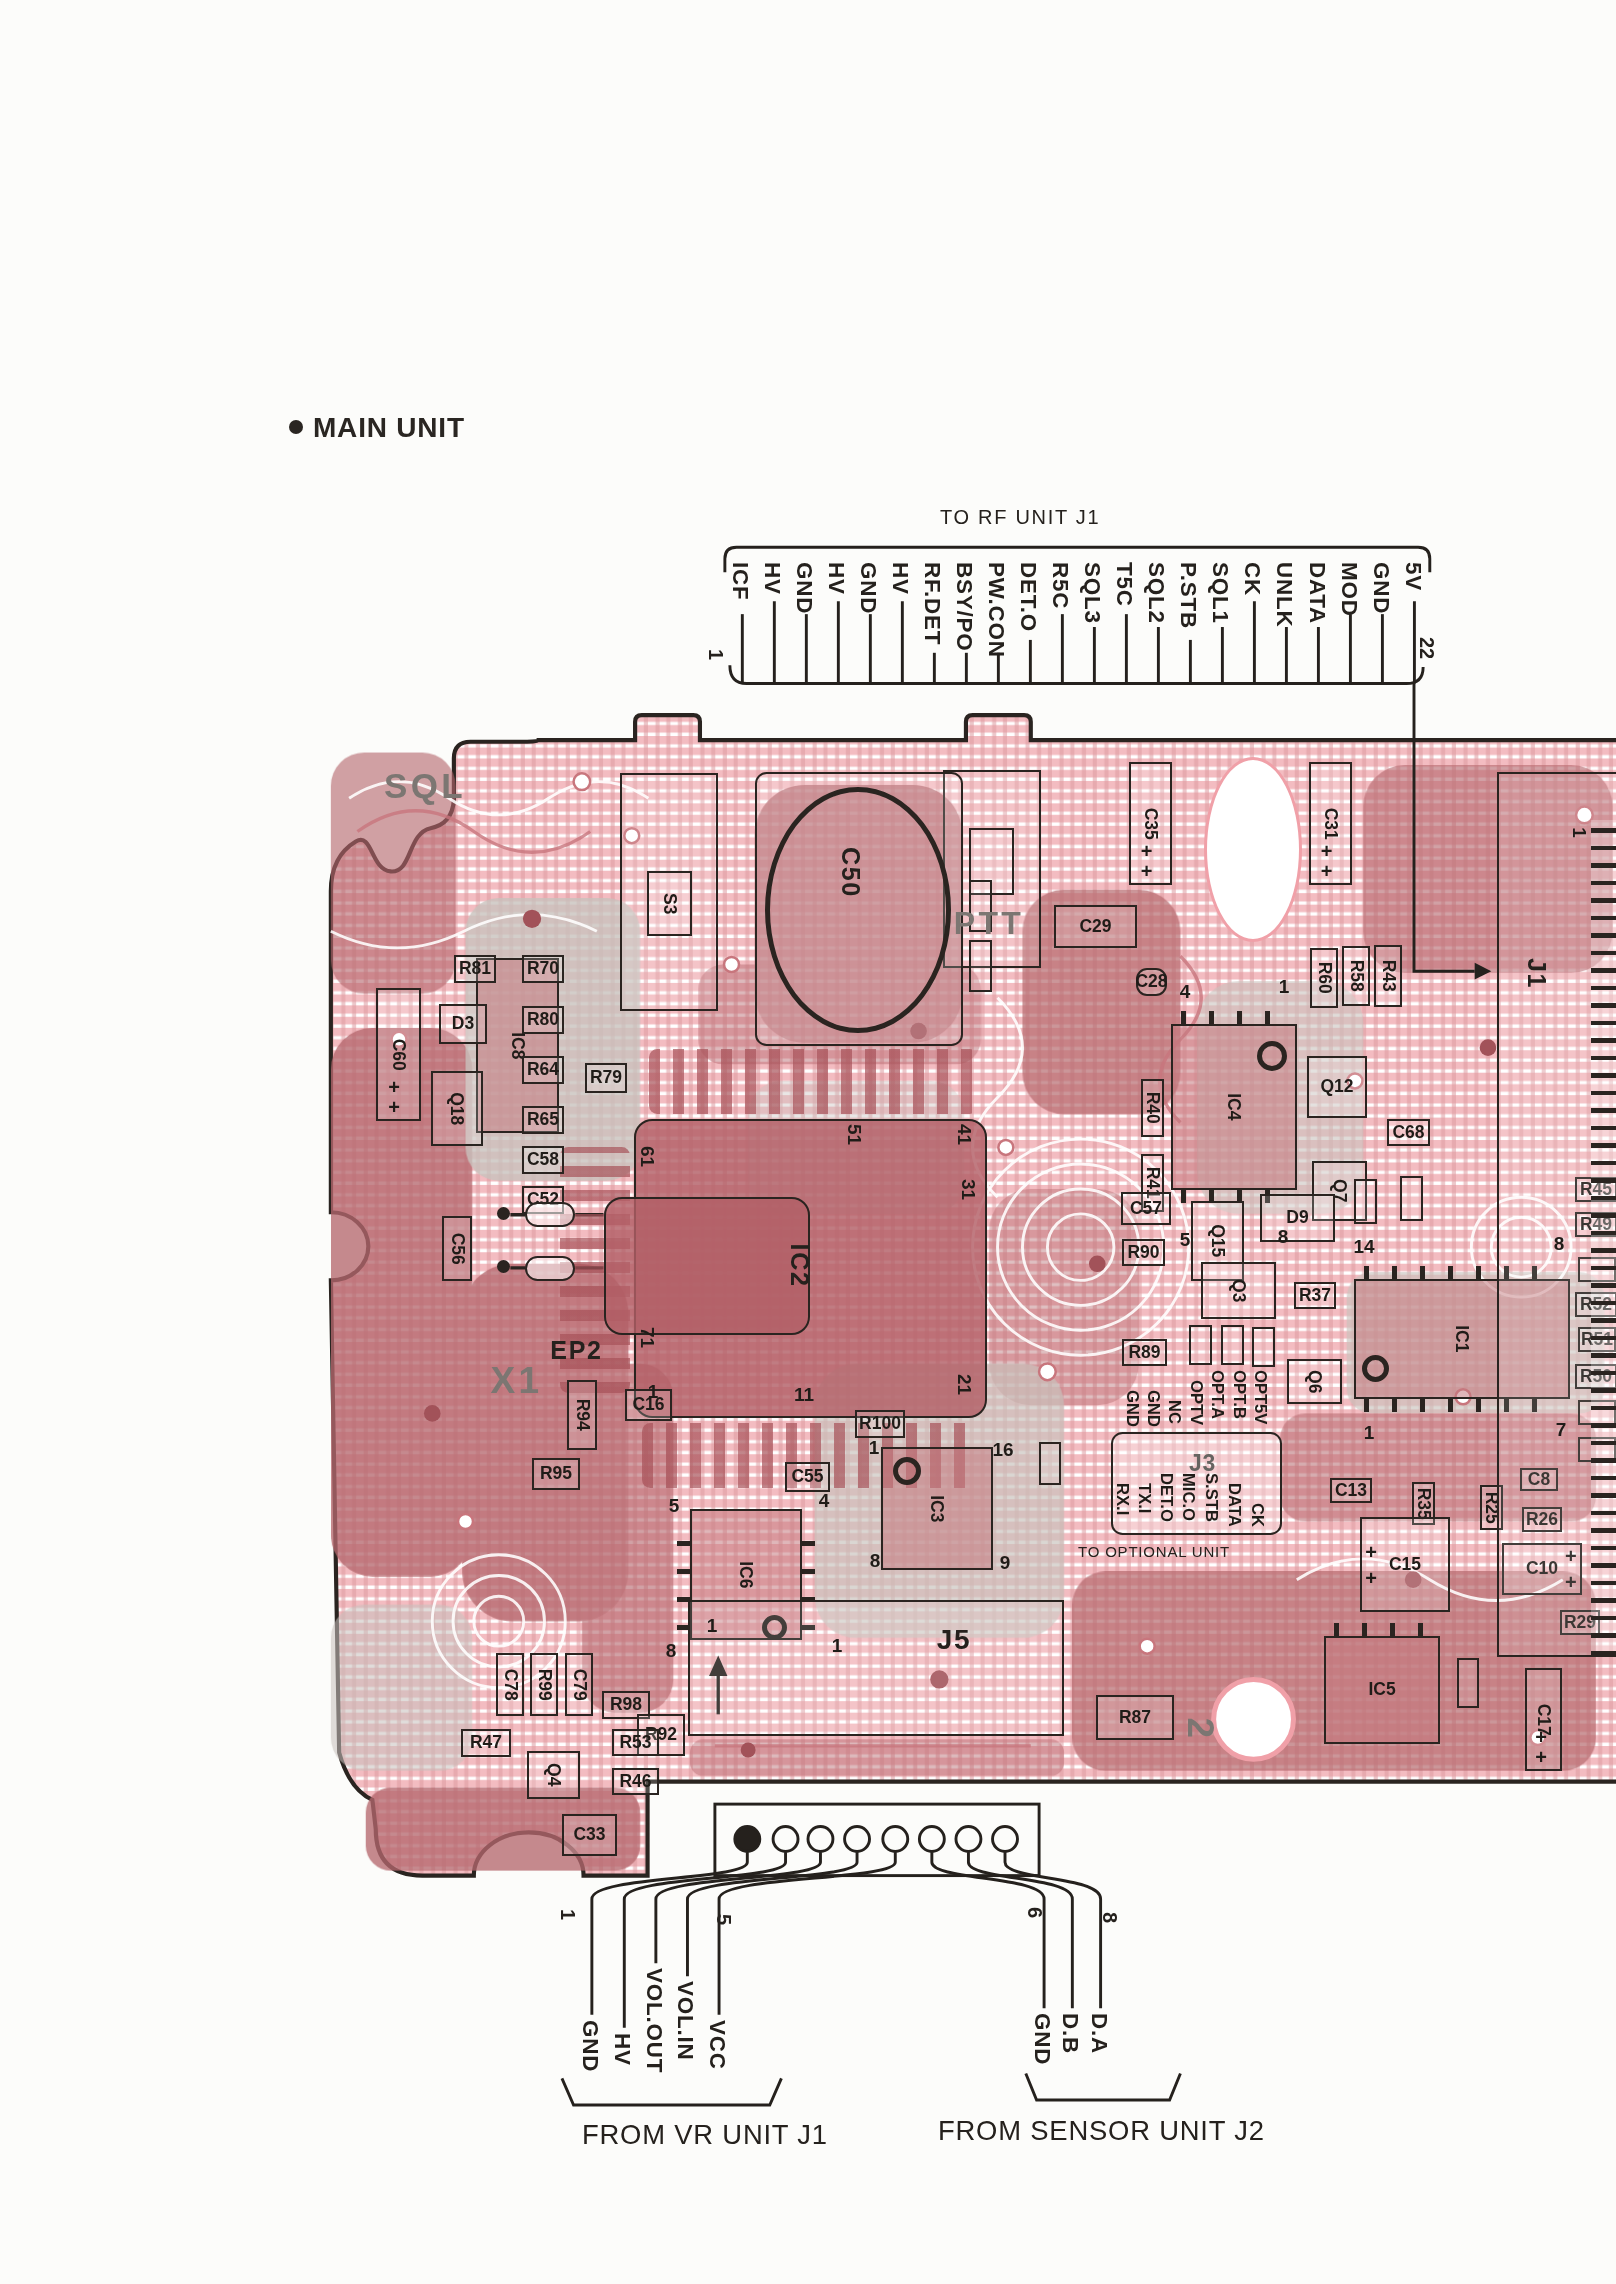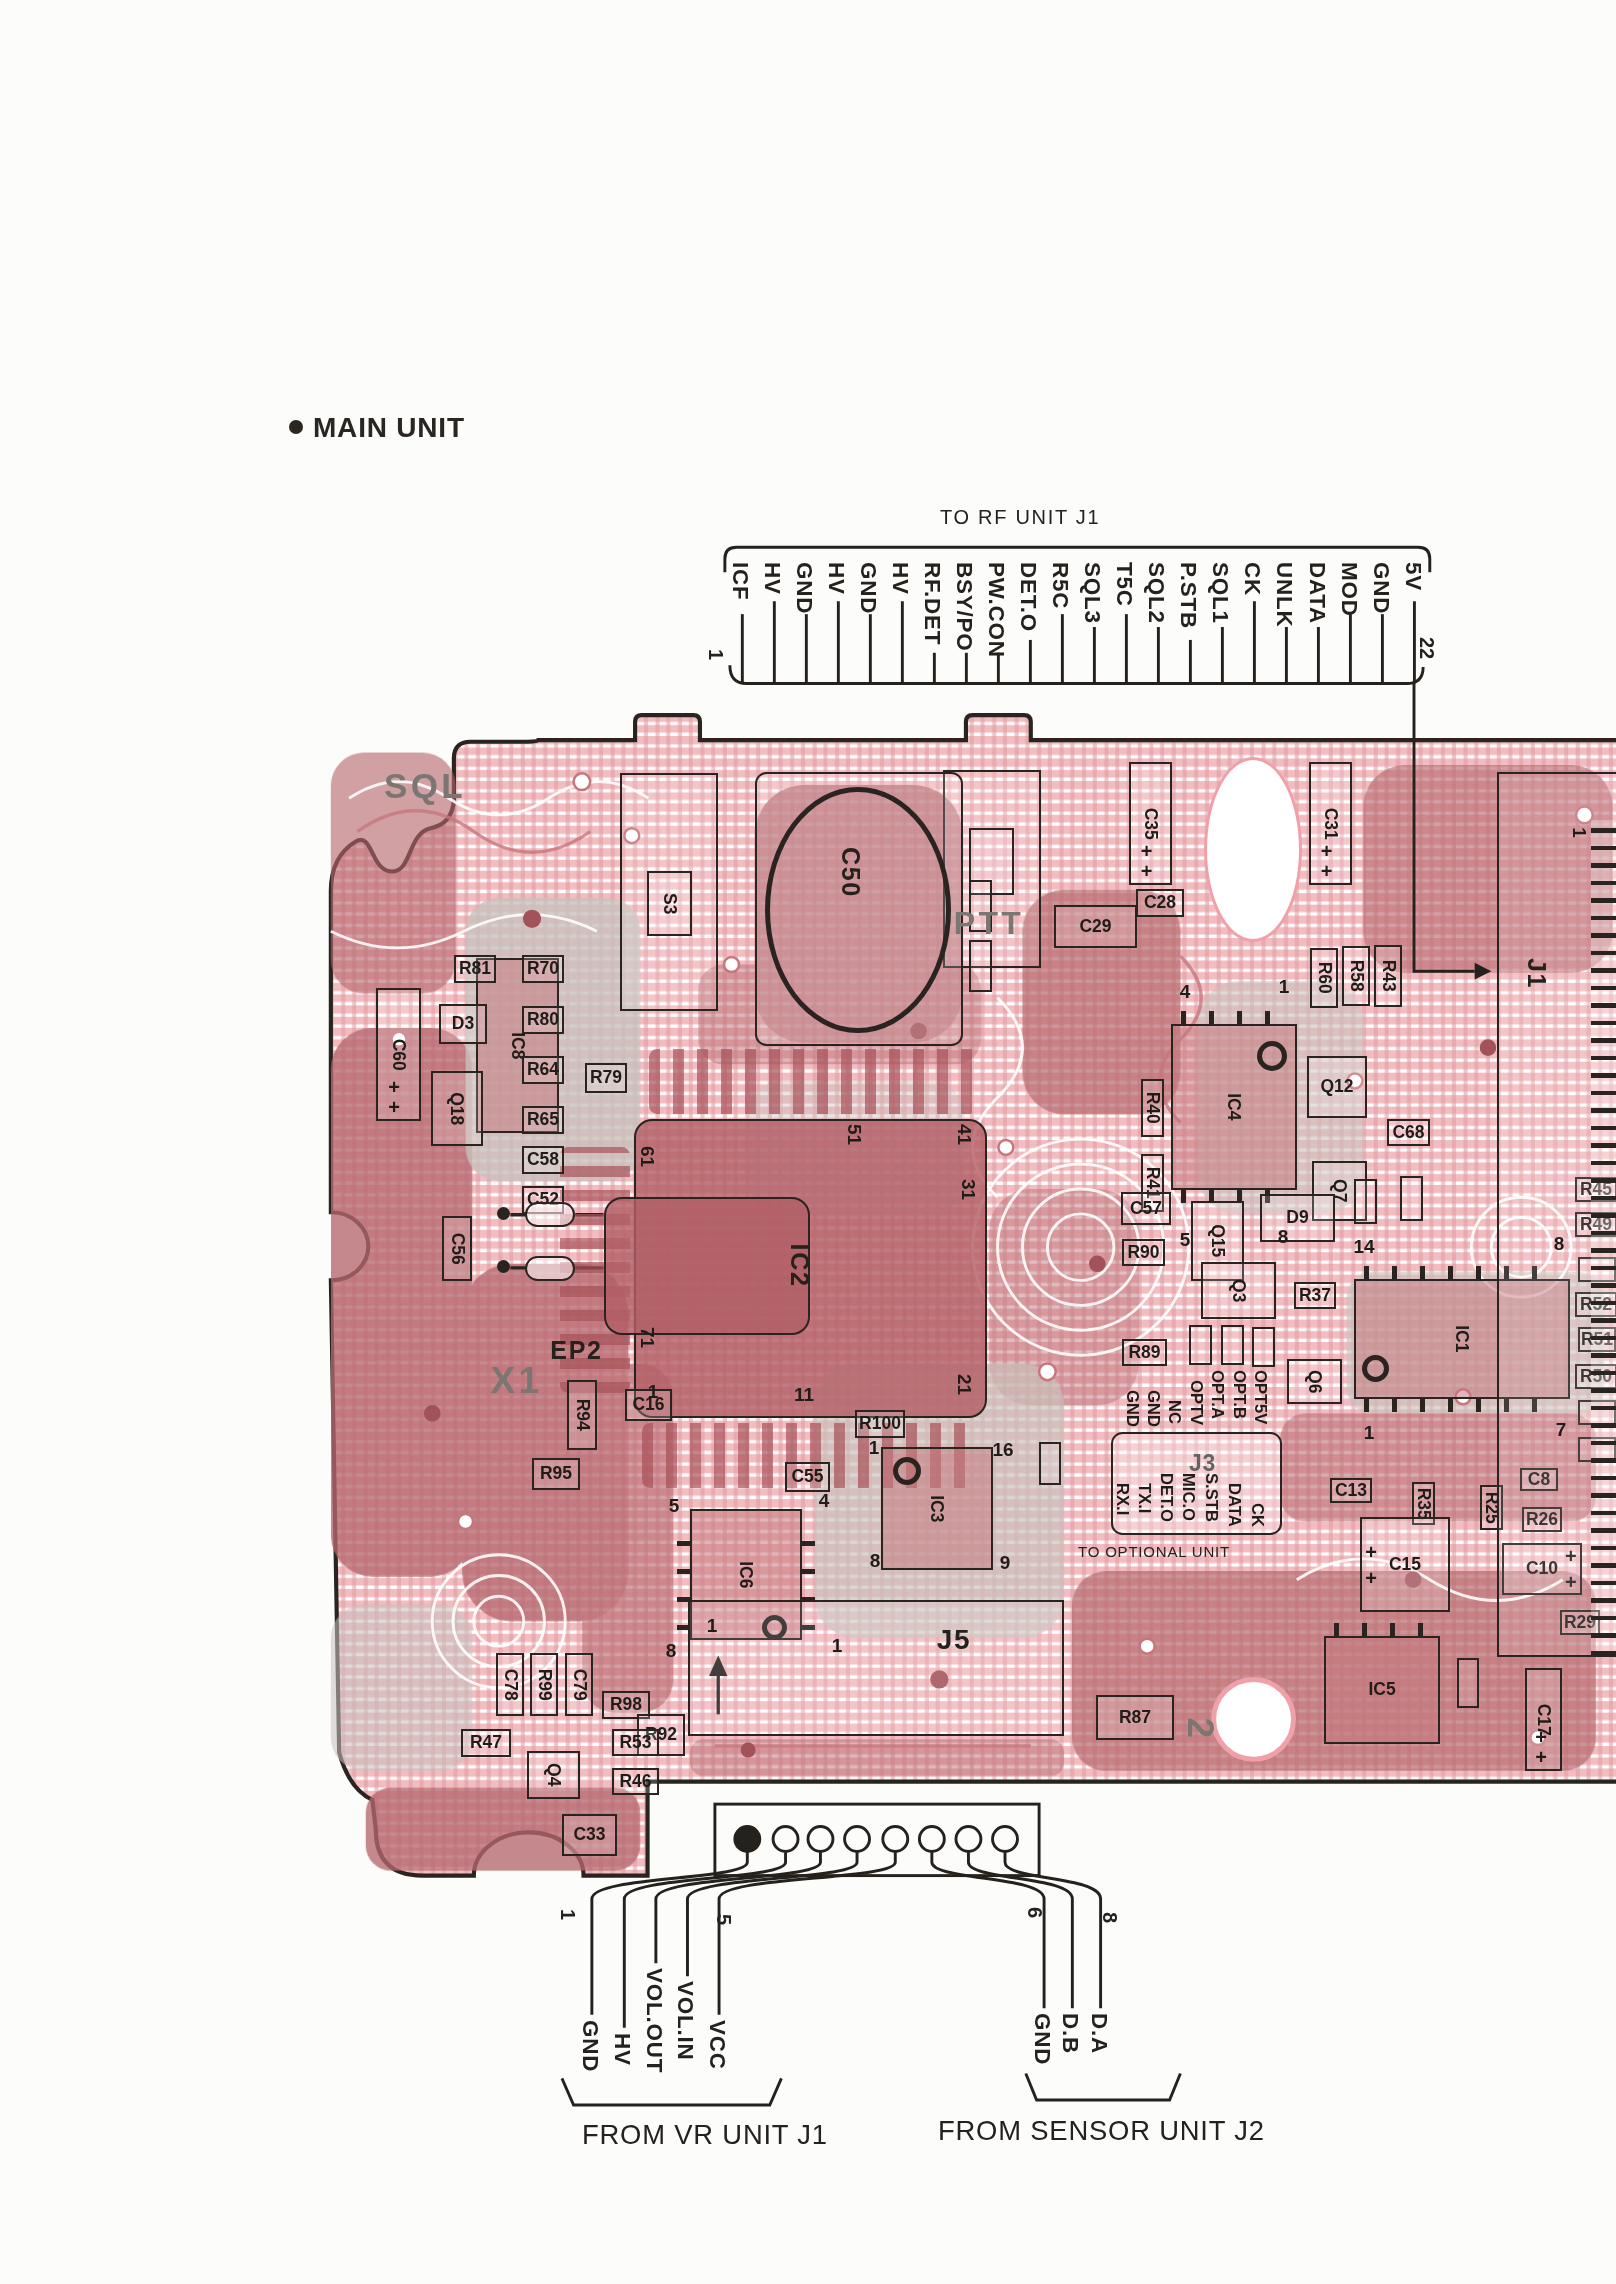--- a/index.html
+++ b/index.html
@@ -409,21 +409,21 @@
       <div class="part " style="left: 562px; top: 1814px; width: 55px; height: 42px;">
         <span class="lbl">C33</span>
       </div>
       <div class="part r90 plus" style="left: 1129px; top: 762px; width: 43px; height: 123px;">
         <span class="lbl">C35</span>
       </div>
       <div class="part r90 plus" style="left: 1309px; top: 762px; width: 43px; height: 123px;">
         <span class="lbl">C31</span>
       </div>
       <div class="part oval" style="left: 1204px; top: 757px; width: 98px; height: 185px;"></div>
-      <div class="part " style="left: 1136px; top: 889px; width: 48px; height: 28px;">
+      <div class="part " style="left: 1136px; top: 968px; width: 31px; height: 28px; border-radius: 11px;">
         <span class="lbl">C28</span>
       </div>
       <div class="part " style="left: 1054px; top: 905px; width: 83px; height: 43px;">
         <span class="lbl">C29</span>
       </div>
       <div class="part chip r90 pins-tb" style="left: 1171px; top: 1024px; width: 126px; height: 166px;">
         <span class="lbl">IC4</span>
       </div>
       <div class="part ring" style="left: 1257px; top: 1041px; width: 30px; height: 30px;"></div>
       <div class="part r90" style="left: 1141px; top: 1079px; width: 23px; height: 58px;">

